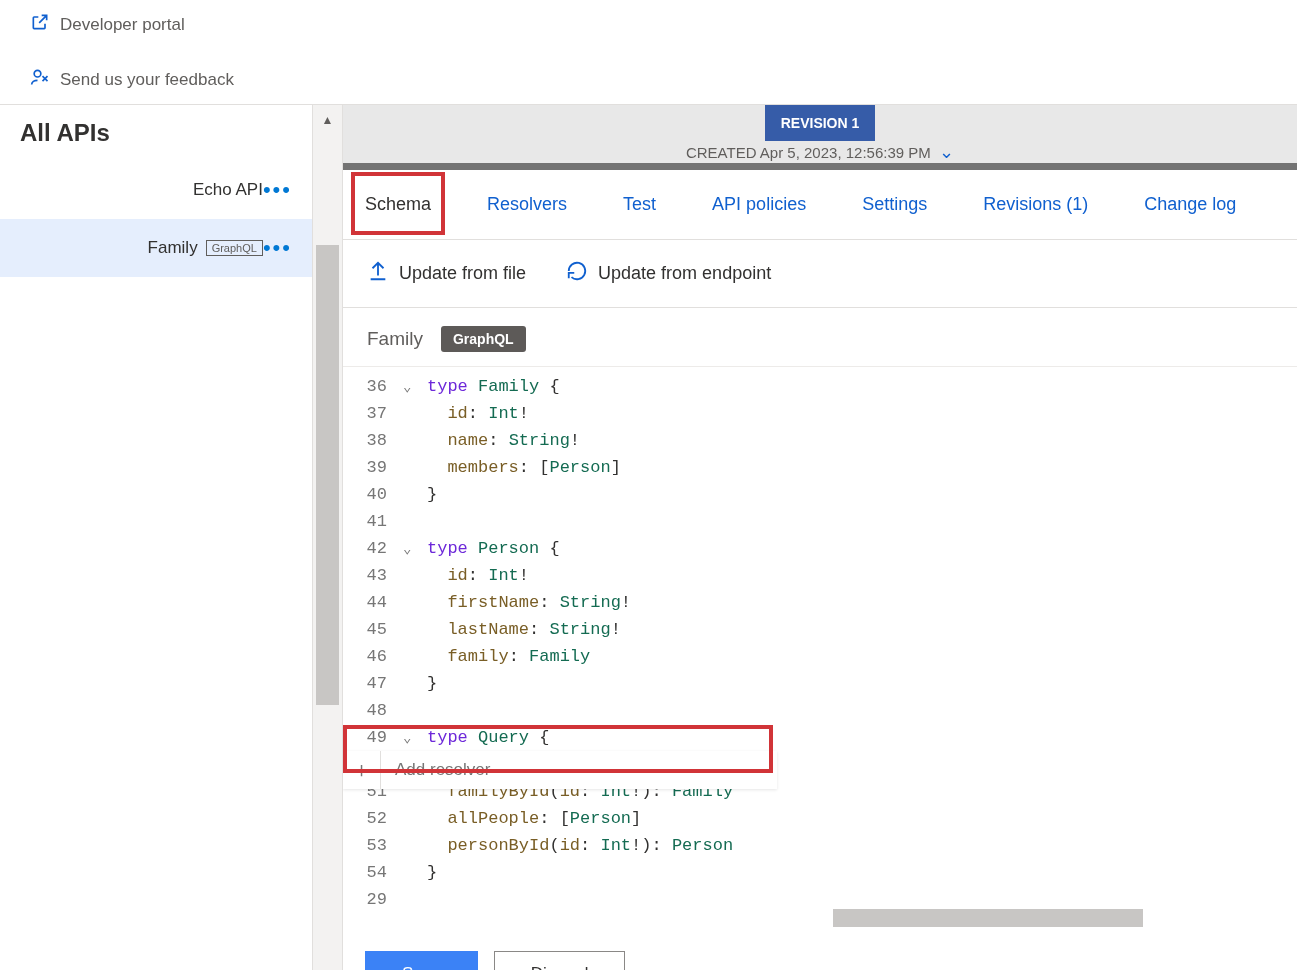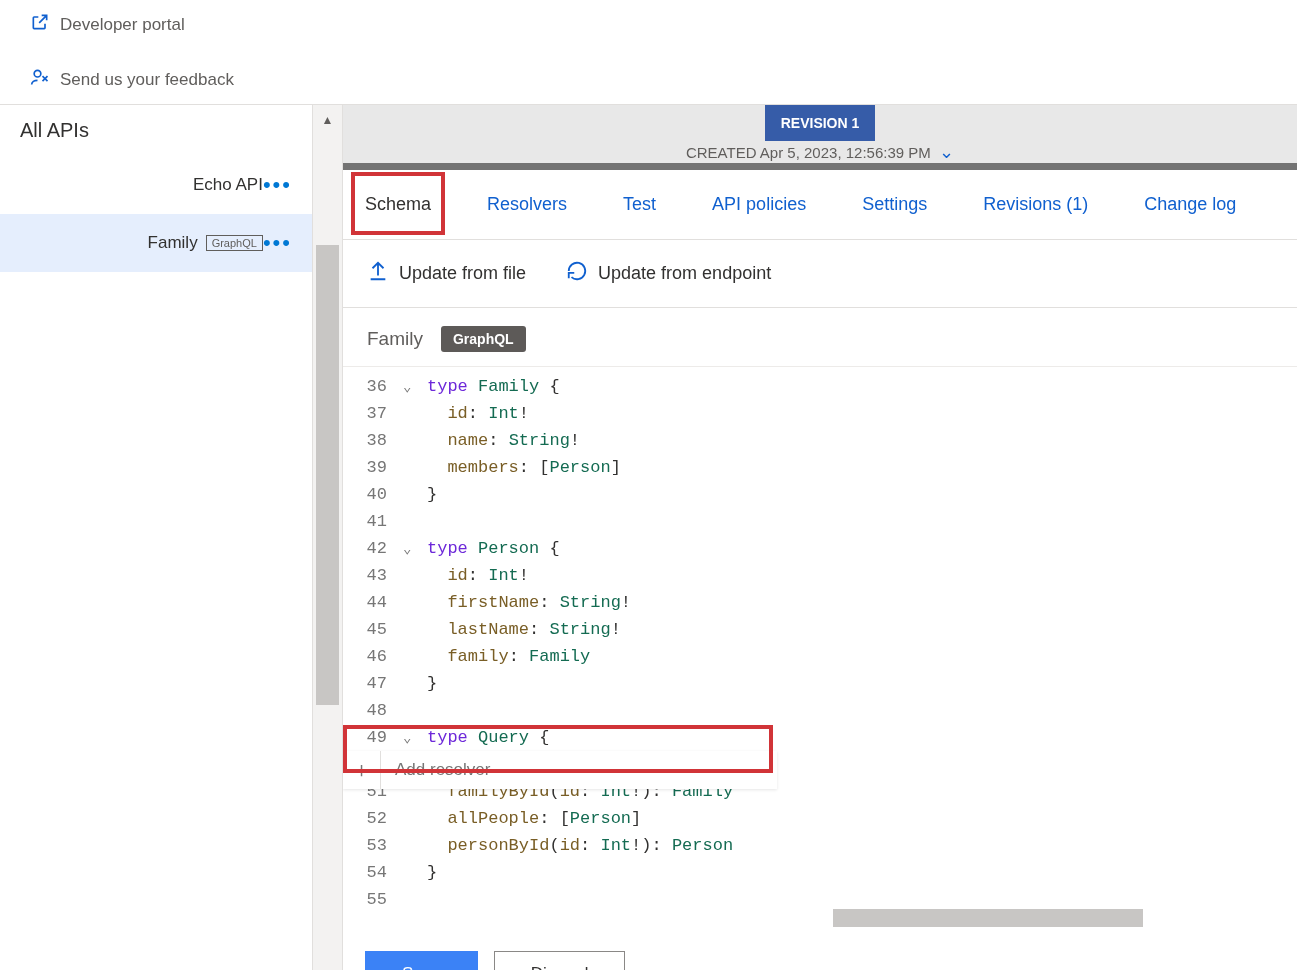--- a/index.html
+++ b/index.html
@@ -5,21 +5,21 @@
   * { box-sizing: border-box; margin: 0; padding: 0; }
   body { font-family: "Segoe UI", -apple-system, sans-serif; font-size: 14px; color: #323130; background: #fff; }
 
   .top-links { display: flex; gap: 30px; padding: 12px 30px; border-bottom: 1px solid #e1dfdd; flex-direction: column; }
   .top-link { display: flex; align-items: center; gap: 10px; color: #605e5c; font-size: 17px; cursor: pointer; }
   .top-link svg { width: 20px; height: 20px; }
 
   .main { display: flex; height: calc(100vh - 60px); }
 
   .sidebar { width: 313px; border-right: 1px solid #e1dfdd; }
-  .sidebar-title { font-size: 20px; font-weight: 400; padding: 14px 20px; }
+  .sidebar-title { font-size: 24px; font-weight: 700; padding: 14px 20px; }
   .api-item { display: flex; justify-content: flex-end; align-items: center; padding: 18px 20px 18px 24px; font-size: 17px; cursor: pointer; }
   .api-item.selected { background: #e5eefd; }
   .api-name-wrap { display: flex; align-items: center; gap: 8px; }
   .badge-gql-sm { border: 1px solid #605e5c; font-size: 11px; padding: 1px 5px; color: #605e5c; }
   .ellipsis { color: #0078d4; font-size: 22px; letter-spacing: 2px; line-height: 1; }
 
   .divider { width: 30px; background: #f3f2f1; position: relative; border-right: 1px solid #e1dfdd; }
   .divider .arrow { position: absolute; left: 50%; transform: translateX(-50%); color: #605e5c; font-size: 12px; }
   .divider .arrow.up { top: 8px; }
   .divider .arrow.down { bottom: 8px; }
@@ -176,21 +176,21 @@
         <div class="line"><div class="gutter">45</div><div class="fold"></div><div class="code"><span class="pn">  </span><span class="fn">lastName</span><span class="pn">: </span><span class="ty">String</span><span class="pn">!</span></div></div>
         <div class="line"><div class="gutter">46</div><div class="fold"></div><div class="code"><span class="pn">  </span><span class="fn">family</span><span class="pn">: </span><span class="ty">Family</span></div></div>
         <div class="line"><div class="gutter">47</div><div class="fold"></div><div class="code"><span class="pn">}</span></div></div>
         <div class="line"><div class="gutter">48</div><div class="fold"></div><div class="code"><span class="pn"></span></div></div>
         <div class="line"><div class="gutter">49</div><div class="fold">⌄</div><div class="code"><span class="kw">type </span><span class="ty">Query</span><span class="pn"> {</span></div></div>
         <div class="line"><div class="gutter">50</div><div class="fold"></div><div class="code"><span class="pn">  </span><span class="fn">allFamilies</span><span class="pn">: [</span><span class="ty">Family</span><span class="pn">]</span></div></div>
         <div class="line"><div class="gutter">51</div><div class="fold"></div><div class="code"><span class="pn">  </span><span class="fn">familyById</span><span class="pn">(</span><span class="fn">id</span><span class="pn">: </span><span class="ty">Int</span><span class="pn">!): </span><span class="ty">Family</span></div></div>
         <div class="line"><div class="gutter">52</div><div class="fold"></div><div class="code"><span class="pn">  </span><span class="fn">allPeople</span><span class="pn">: [</span><span class="ty">Person</span><span class="pn">]</span></div></div>
         <div class="line"><div class="gutter">53</div><div class="fold"></div><div class="code"><span class="pn">  </span><span class="fn">personById</span><span class="pn">(</span><span class="fn">id</span><span class="pn">: </span><span class="ty">Int</span><span class="pn">!): </span><span class="ty">Person</span></div></div>
         <div class="line"><div class="gutter">54</div><div class="fold"></div><div class="code"><span class="pn">}</span></div></div>
-        <div class="line"><div class="gutter">55</div><div class="fold"></div><div class="code"><span class="pn"></span></div></div>
+        <div class="line"><div class="gutter">29</div><div class="fold"></div><div class="code"><span class="pn"></span></div></div>
       </div>
 
     <div class="footer">
       <button class="btn primary">Save</button>
       <button class="btn secondary">Discard</button>
     </div>
   </div>
 </div>
 
 </body></html>

